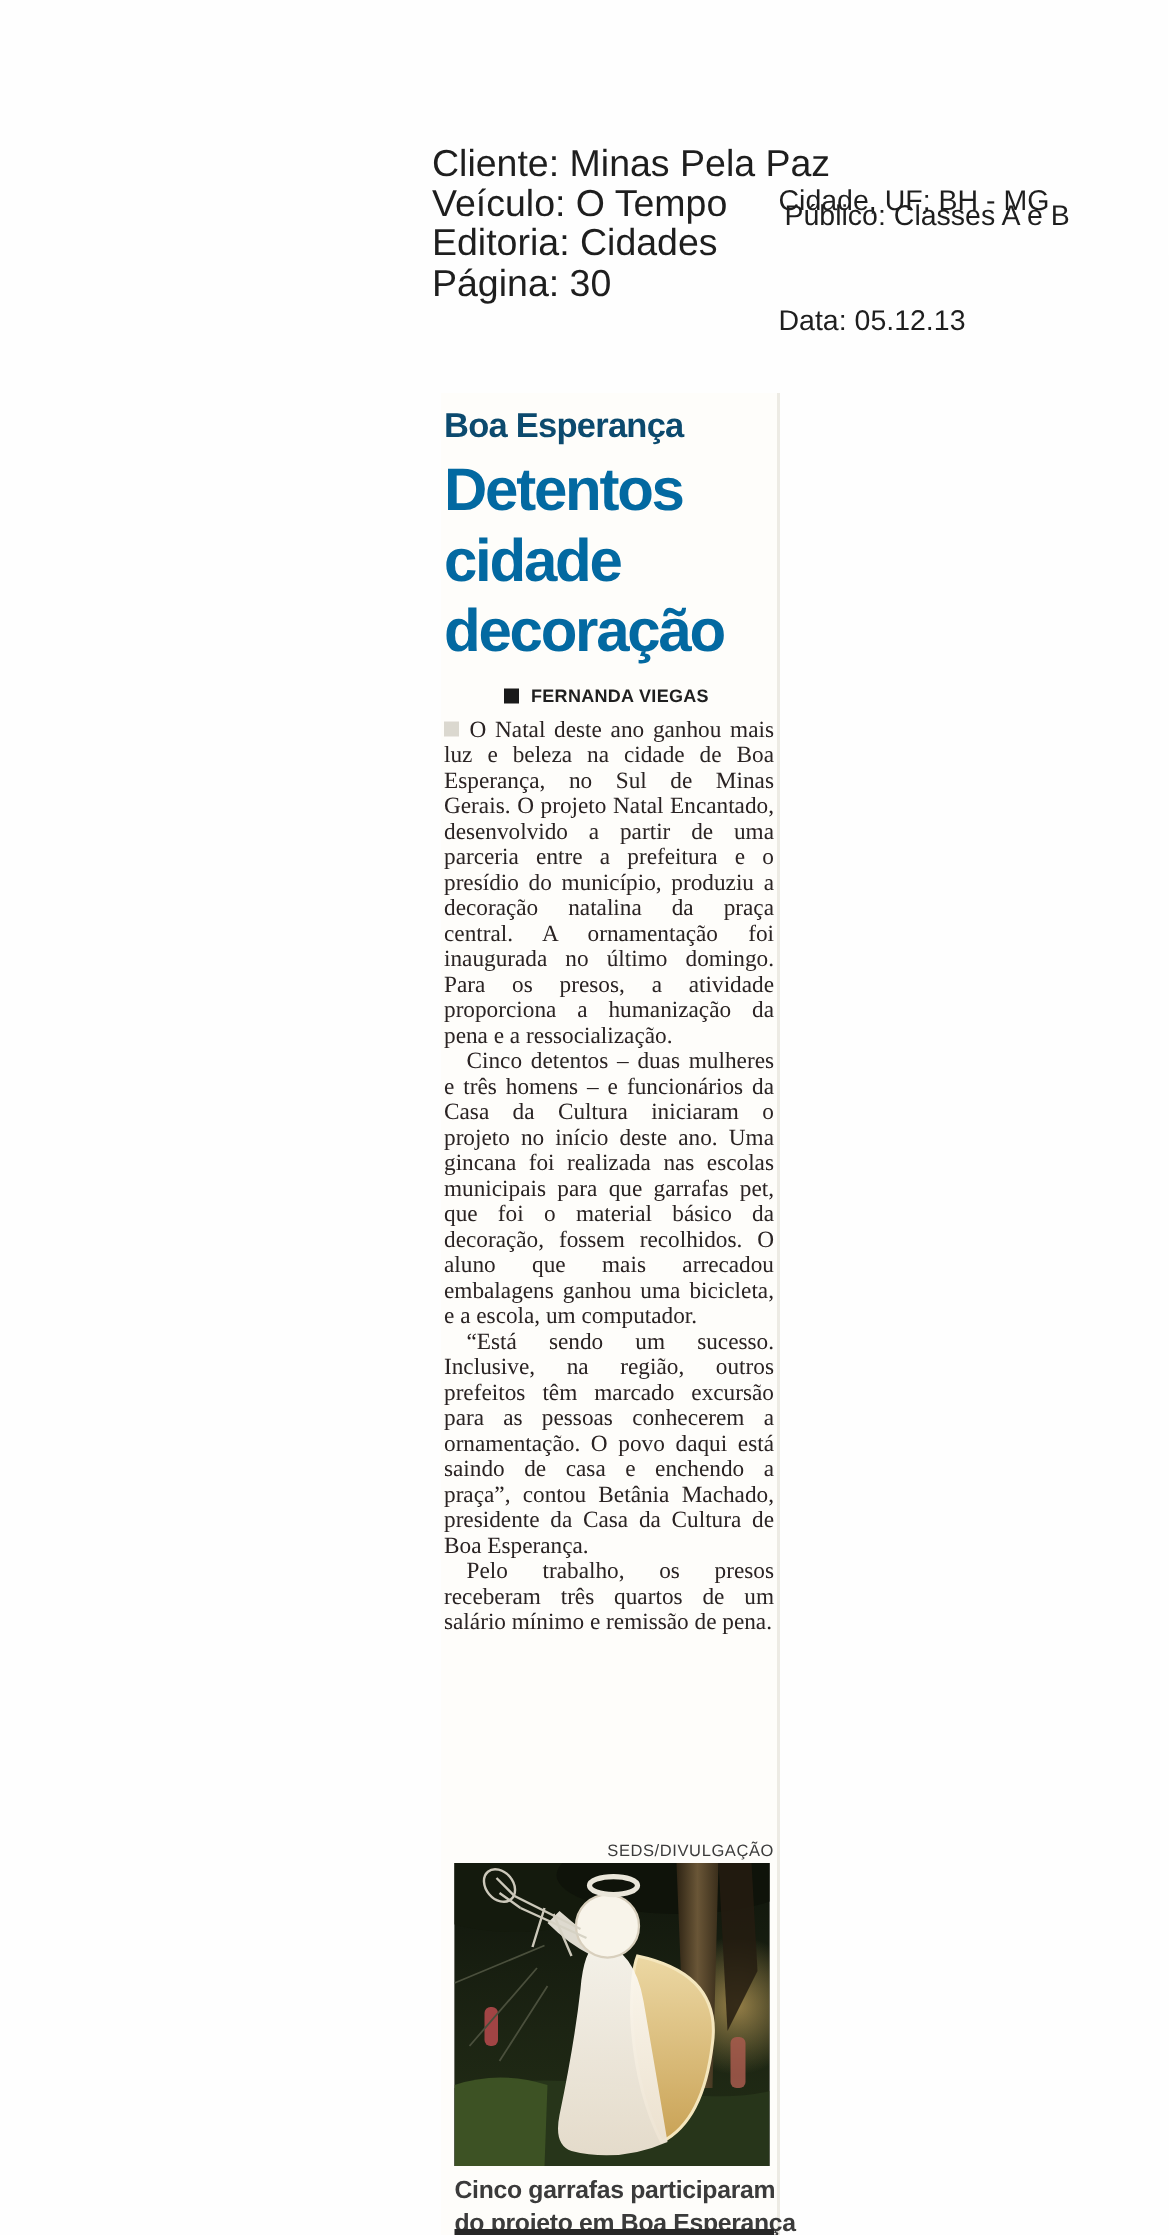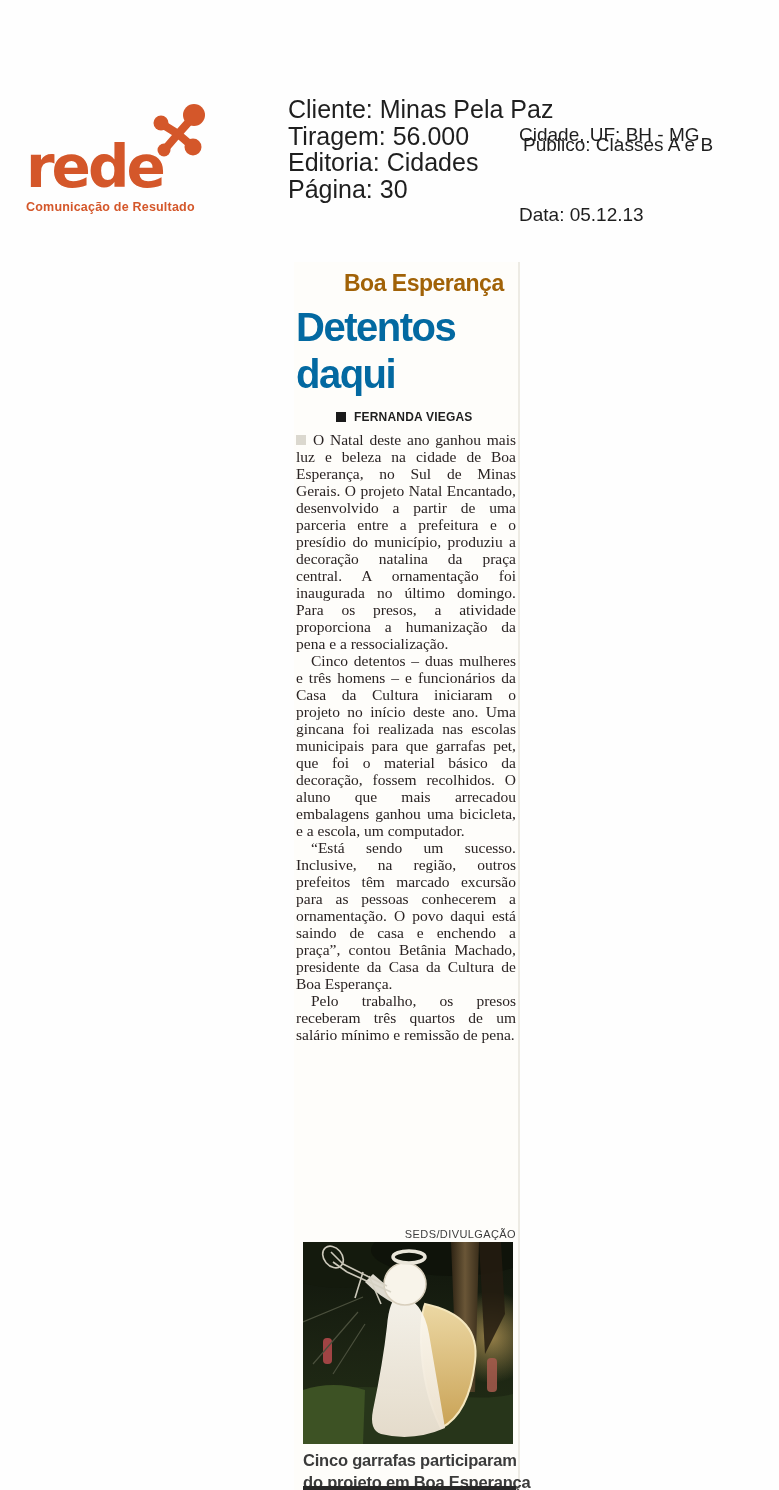--- a/index.html
+++ b/index.html
@@ -20,21 +20,21 @@
   .info-right div { position:absolute; left:519px; white-space:nowrap; font-size:19px; color:#1e1e1e; }
   .row-cidade  { top:124px; }
   .row-publico { top:134px; left:523px !important; }
   .row-data    { top:204px; }
 
   
   .clip-paper { position:absolute; left:294px; top:262px; width:226px; height:1228px;
                 background:#fefdfa; border-right:2px solid #edebe4; }
   .clip { position:absolute; left:296px; top:270px; width:220px; color:#1a1a1a; }
 
-  .kicker { font-size:23px; font-weight:bold; letter-spacing:-0.5px; color:#a16207;margin-left:48px; }
+  .kicker { font-size:23px; font-weight:bold; letter-spacing:-0.5px; color:#0c4a6e; }
   .headline { margin-top:7px; font-size:40px; font-weight:bold; line-height:47px;
               letter-spacing:-1.5px; color:#0369a1; }
   .headline span { display:block; }
 
   .byline { margin-top:12px; display:flex; align-items:center; gap:8px;
             font-size:12px; font-weight:bold; letter-spacing:0.2px; color:#1f1f1f;padding-left:40px; }
   .byline-square { width:10px; height:10px; background:#1a1a1a; flex:0 0 auto; }
 
   .body-text { margin-top:7px; font-family:"Liberation Serif",serif; font-size:15.5px;
                line-height:17px; color:#2a2323; text-align:justify; height:712px;
@@ -50,55 +50,43 @@
                  background:#10150c; }
   .photo-caption { position:absolute; left:303px; top:1450px; font-size:16.5px; font-weight:bold;
                    color:#3b3b3b; line-height:21.5px; letter-spacing:-0.2px; }
   .scan-edge-strip { position:absolute; left:303px; top:1486px; width:213px; height:4px; background:#262626; }
 </style>
 </head>
 <body>
 
 <div class="page">
 
-  <div class="logo-block">
-    <svg class="molecule" width="64" height="64" viewBox="0 0 64 64" aria-hidden="true">
-      <g fill="#d4572a">
-        <path d="M30 32 L46 14 M30 32 L14 22 M30 32 L44 44 M30 32 L18 46" stroke="#d4572a" stroke-width="8" stroke-linecap="round"></path>
-        <circle cx="46" cy="13" r="11"></circle>
-        <circle cx="13" cy="21" r="7.5"></circle>
-        <circle cx="45" cy="45" r="8.5"></circle>
-        <circle cx="16" cy="48" r="6.5"></circle>
-      </g>
-    </svg>
-    <div class="logo-word">rede</div>
-    <div class="logo-tagline">Comunicação de Resultado</div>
-  </div>
 
   <div class="info-col info-left">
     <div>Cliente: Minas Pela Paz</div>
-    <div>Tiragem: 56.000</div>
+    <div>Veículo: O Tempo</div>
     <div>Editoria: Cidades</div>
     <div>Página: 30</div>
   </div>
 
   <div class="info-right">
     <div class="row-cidade">Cidade, UF: BH - MG</div>
     <div class="row-publico">Público: Classes A e B</div>
     <div class="row-data">Data: 05.12.13</div>
   </div>
 
   <div class="clip-paper"></div>
 
   <div class="clip">
     <div class="kicker">Boa Esperança</div>
 
     <div class="headline">
       <span>Detentos</span>
-      <span>daqui</span>
+      <span>cidade</span>
+      <span>decoração</span>
     </div>
 
     <div class="byline">
       <span class="byline-square"></span>
       <span>FERNANDA VIEGAS</span>
     </div>
 
     <div class="body-text">
       <p class="first"><span class="lead-square"></span><span>O Natal deste ano ganhou mais luz e beleza na cidade de Boa Esperança, no Sul de Minas Gerais. O projeto Natal Encantado, desenvolvido a partir de uma parceria entre a prefeitura e o presídio do município, produziu a decoração natalina da praça central. A ornamentação foi inaugurada no último domingo. Para os presos, a atividade proporciona a humanização da pena e a ressocialização.</span></p>
       <p>Cinco detentos – duas mulheres e três homens – e funcionários da Casa da Cultura iniciaram o projeto no início deste ano. Uma gincana foi realizada nas escolas municipais para que garrafas pet, que foi o material básico da decoração, fossem recolhidos. O aluno que mais arrecadou embalagens ganhou uma bicicleta, e a escola, um computador.</p>

